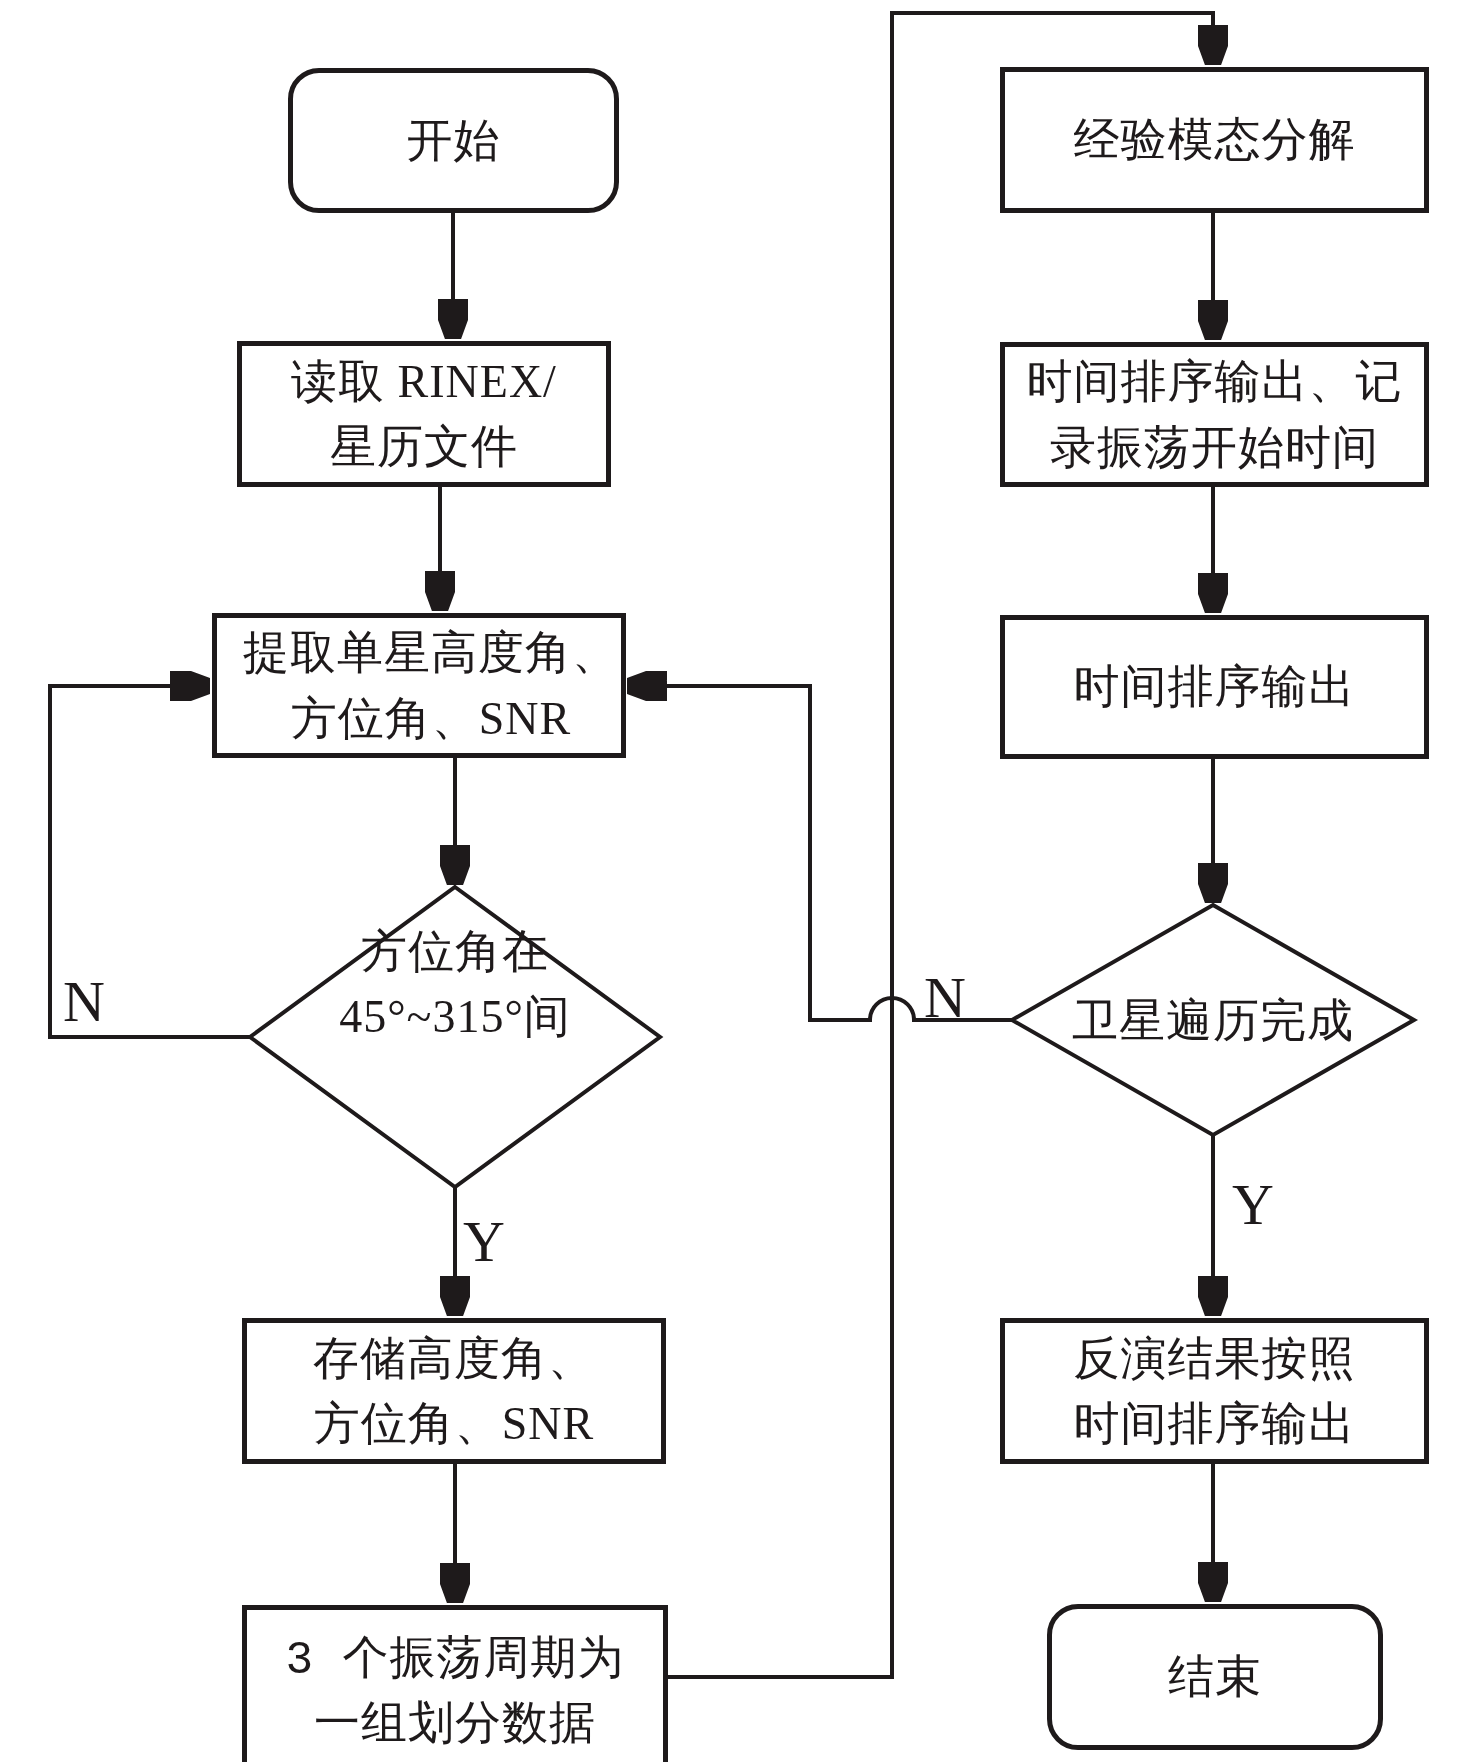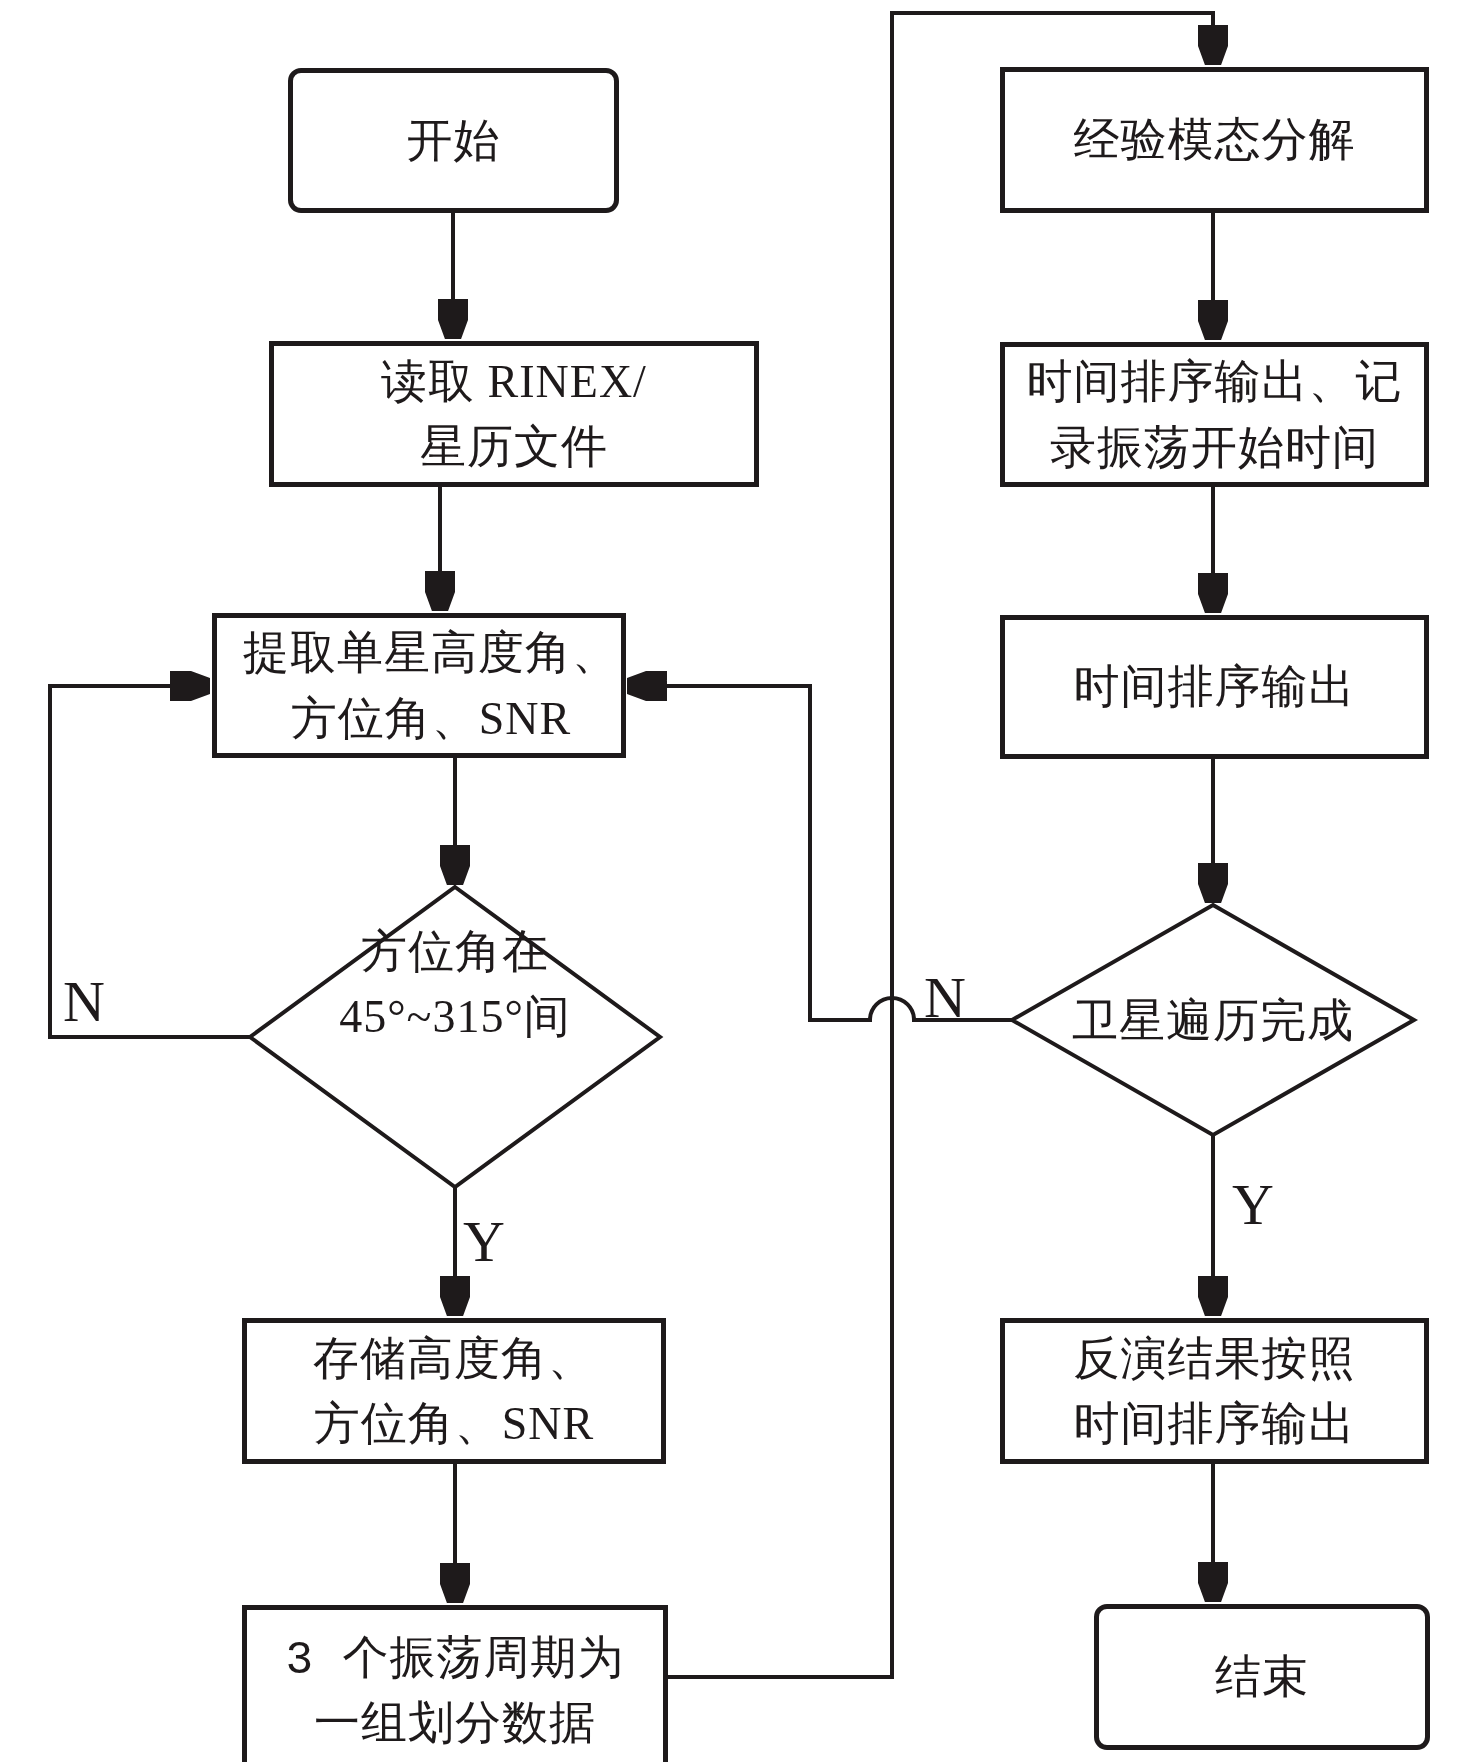--- a/index.html
+++ b/index.html
@@ -25,21 +25,21 @@
     box-sizing:border-box;
     display:flex;align-items:center;justify-content:center;
     text-align:center;
     white-space:pre-line;
     background:#fff;
     border:5px solid var(--ink);
     font-size:46px;
     line-height:1.42;
     letter-spacing:1px;
   }
-  .terminator{border-radius:13px;border-width:5px;}
+  .terminator{border-radius:31px;border-width:5px;}
   .diamond-label{
     position:absolute;
     display:flex;align-items:center;justify-content:center;
     text-align:center;
     white-space:pre-line;
     font-size:46px;line-height:1.42;letter-spacing:1px;
     background:transparent;border:none;
   }
   .elabel{
     position:absolute;
@@ -85,21 +85,21 @@
     <path d="M1012,1020 L914,1020 A22,22 0 0 0 870,1020 L810,1020 L810,686 L629,686" marker-end="url(#arrow)"></path>
 
     <path d="M250,1037 L50,1037 L50,686 L208,686" marker-end="url(#arrow)"></path>
 
     <polygon class="diamond" points="455,887 660,1037 455,1187 250,1037"></polygon>
     <polygon class="diamond" points="1213,905 1414,1020 1213,1135 1012,1020"></polygon>
   </svg>
 
   <div class="node terminator" style="left:288px;top:68px;width:331px;height:145px;">开始</div>
 
-  <div class="node" style="left:237px;top:341px;width:490px;height:146px;margin-left:32px;">读取 RINEX/
+  <div class="node" style="left:237px;top:341px;width:374px;height:146px;">读取 RINEX/
 星历文件</div>
 
   <div class="node" style="left:212px;top:613px;width:414px;height:145px;padding-left:24px;">提取单星高度角、
 方位角、SNR</div>
 
   <div class="diamond-label" style="left:255px;top:900px;width:400px;height:168px;">方位角在
 45°~315°间</div>
 
   <div class="node" style="left:242px;top:1318px;width:424px;height:146px;">存储高度角、
 方位角、SNR</div>
@@ -112,20 +112,20 @@
   <div class="node" style="left:1000px;top:342px;width:429px;height:145px;">时间排序输出、记
 录振荡开始时间</div>
 
   <div class="node" style="left:1000px;top:615px;width:429px;height:144px;">时间排序输出</div>
 
   <div class="diamond-label" style="left:1013px;top:975px;width:400px;height:92px;">卫星遍历完成</div>
 
   <div class="node" style="left:1000px;top:1318px;width:429px;height:146px;">反演结果按照
 时间排序输出</div>
 
-  <div class="node terminator" style="left:1094px;top:1604px;width:336px;height:146px;">结束</div>
+  <div class="node terminator" style="left:1047px;top:1604px;width:336px;height:146px;">结束</div>
 
   <span class="elabel" style="left:84px;top:1002px;">N</span>
   <span class="elabel" style="left:484px;top:1242px;">Y</span>
   <span class="elabel" style="left:945px;top:998px;">N</span>
   <span class="elabel" style="left:1253px;top:1205px;">Y</span>
 
 </div>
 
 </body></html>

